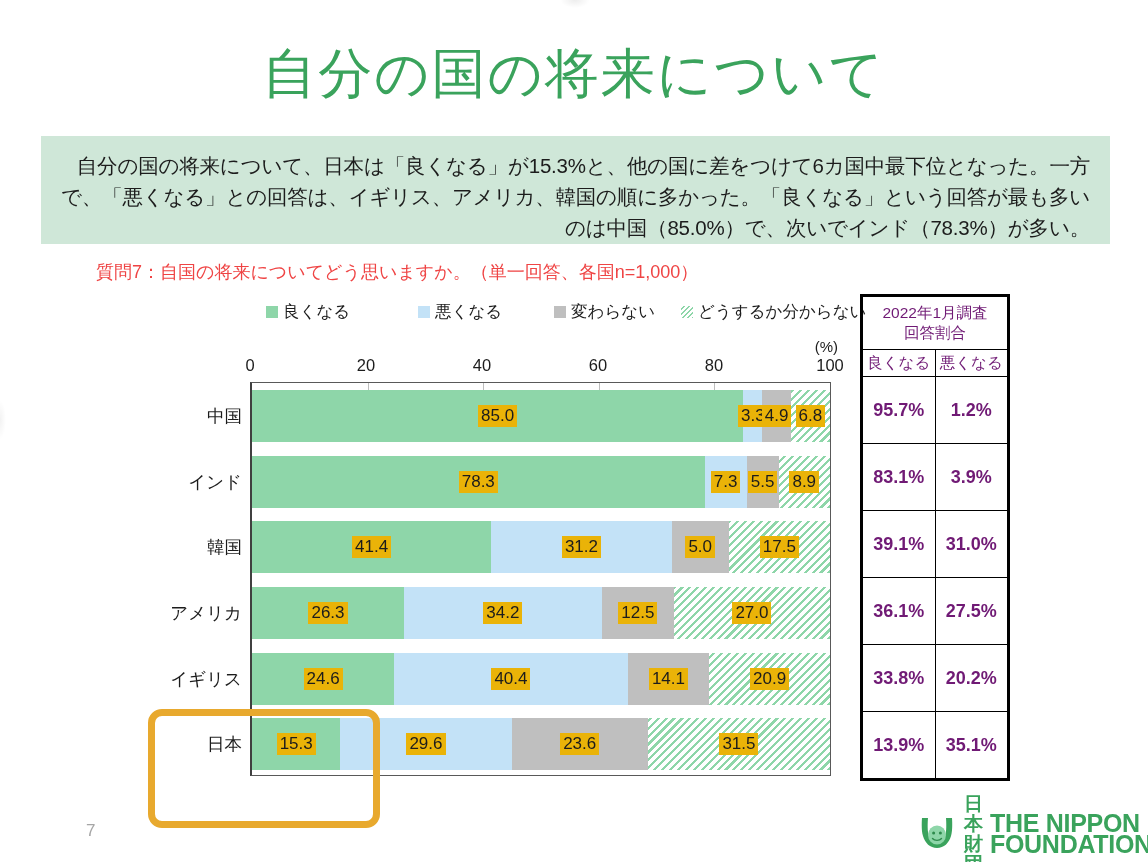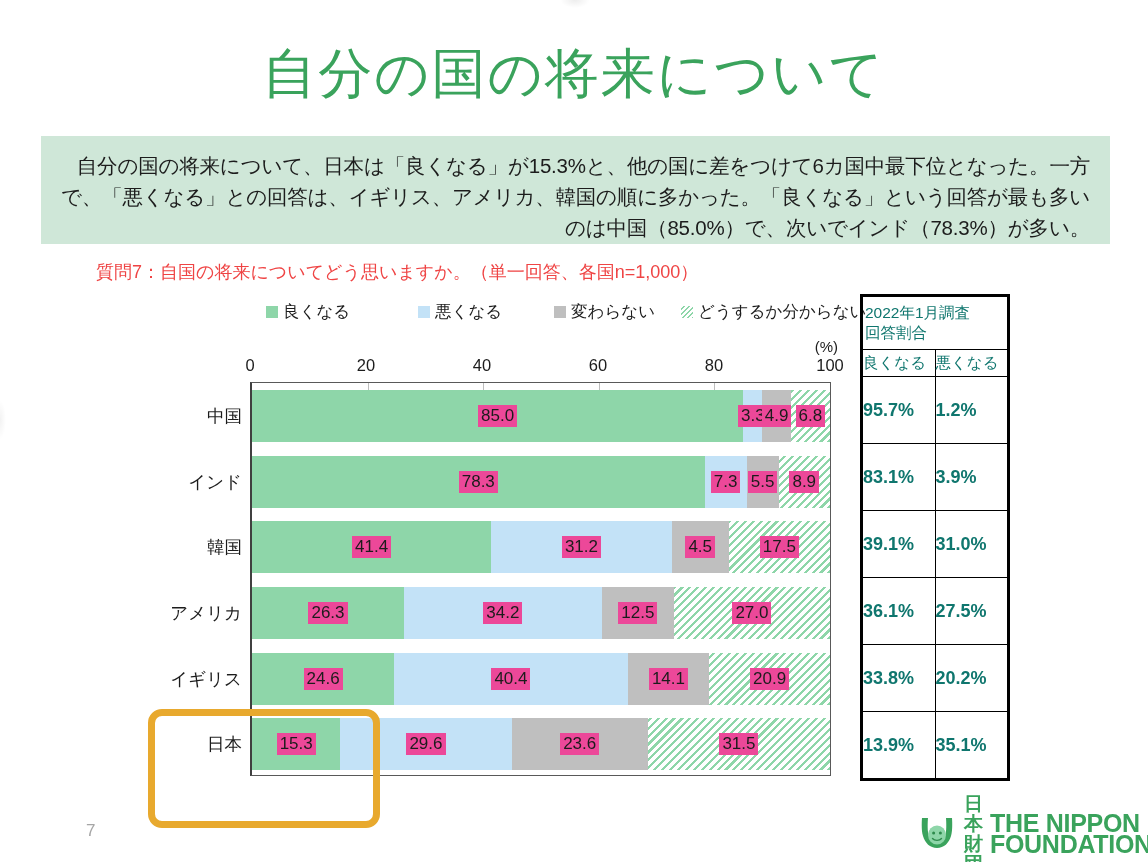--- a/index.html
+++ b/index.html
@@ -170,21 +170,21 @@
   .seg-gray  { background: #bfbfbf; }
   .seg-hatch {
     background-color: #ffffff;
     background-image: repeating-linear-gradient(
       -45deg,
       #8ed6a9 0px, #8ed6a9 2.2px,
       #ffffff 2.2px, #ffffff 5.6px
     );
   }
   .seg-value {
-    background: #ec4899;
+    background: #eab308;
     color: #1c1c1c;
     font-size: 17px;
     line-height: 20px;
     padding: 1px 3px;
     white-space: nowrap;
     position: relative;
     z-index: 2;
   }
   .cat-label {
     position: absolute;
@@ -219,22 +219,22 @@
     border-collapse: collapse;
     box-sizing: border-box;
   }
   #side-table table {
     border-collapse: collapse;
     width: 100%;
     table-layout: fixed;
   }
   #side-table td, #side-table th {
     border: 1.4px solid #000000;
-    text-align: left;
-    color: #0f766e;
+    text-align: center;
+    color: #701a75;
     padding: 0;
   }
   .tbl-title {
     font-size: 15.5px;
     line-height: 20px;
     font-weight: 400;
     height: 46px;
     padding: 3px 2px !important;
   }
   .tbl-subhead {
@@ -382,21 +382,21 @@
           </div>
         </div>
         <div class="bar-row" style="top: 138.167px; height: 52px;">
           <div class="seg seg-green" style="width: 41.4%;">
             <span class="seg-value">41.4</span>
           </div>
           <div class="seg seg-blue" style="width: 31.2%;">
             <span class="seg-value">31.2</span>
           </div>
           <div class="seg seg-gray" style="width: 9.9%;">
-            <span class="seg-value">4.5</span>
+            <span class="seg-value">5.0</span>
           </div>
           <div class="seg seg-hatch" style="width: 17.5%;">
             <span class="seg-value">17.5</span>
           </div>
         </div>
         <div class="bar-row" style="top: 203.833px; height: 52px;">
           <div class="seg seg-green" style="width: 26.3%;">
             <span class="seg-value">26.3</span>
           </div>
           <div class="seg seg-blue" style="width: 34.2%;">

